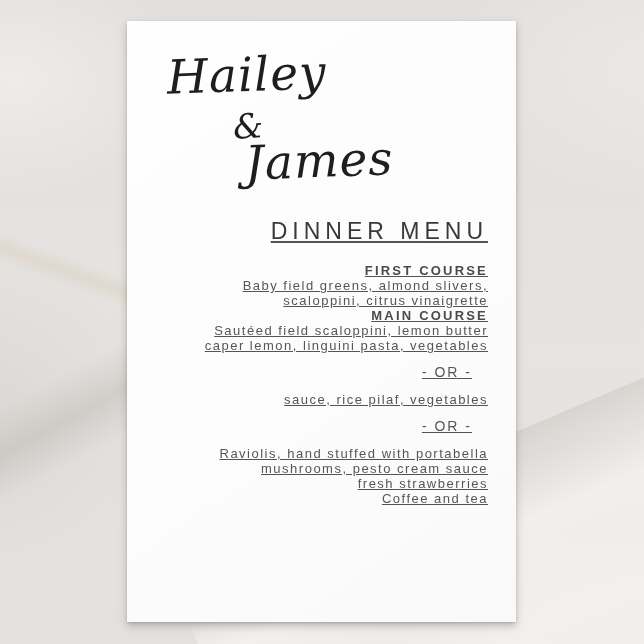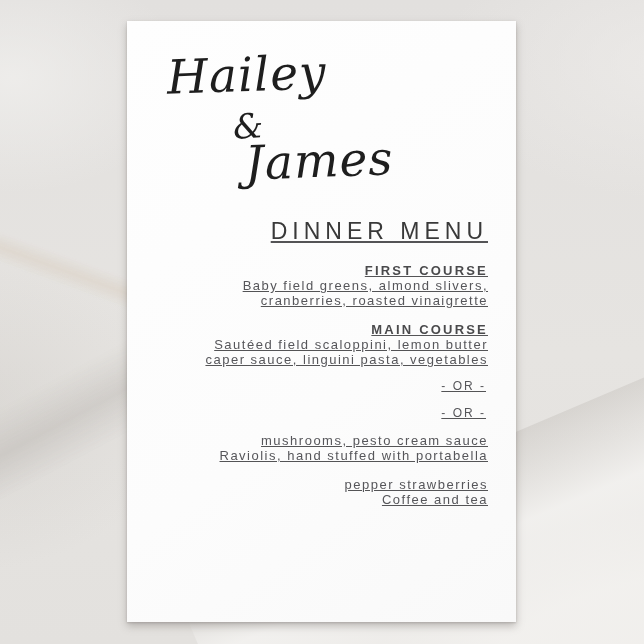--- a/index.html
+++ b/index.html
@@ -59,33 +59,33 @@
   
   .menu {
     position:absolute; top:197px; right:28px; width:330px;
     text-align:right; color:#545456;text-decoration:underline;
   }
   .menu-title {
     font-size:23px; line-height:26px; letter-spacing:5px;
     color:#393939; font-weight:400; margin-bottom:19px;
     white-space:nowrap;
   }
-  .section { margin-top:14px; }
+  .section { }
   .section.first { margin-top:0; }
   .hd {
     font-size:13px; line-height:15px; letter-spacing:2.2px;
     color:#4a4a4c; font-weight:700; white-space:nowrap;
   }
   .ln {
     font-size:13px; line-height:15px; letter-spacing:1.5px;
     color:#56565a; white-space:nowrap;
   }
   .or-row {
-    font-size:12px; line-height:15px; letter-spacing:2px;
-    color:#56565a; margin:12px 2px; white-space:nowrap;
+    font-size:14px; line-height:15px; letter-spacing:2px;
+    color:#56565a; margin:12px 16px; white-space:nowrap;
   }
   .beverage-row { }
 </style>
 </head>
 <body>
 
 <div class="scene">
   <div class="vein vein-mid"></div>
   <div class="vein vein-left"></div>
   <div class="vein vein-br"></div>
@@ -96,42 +96,43 @@
     <span class="script name-amp">&amp;</span>
     <span class="script name-second">James</span>
 
     <div class="menu">
 
       <div class="menu-title">DINNER MENU</div>
 
       <div class="section first">
         <div class="hd">FIRST COURSE</div>
         <div class="ln">Baby field greens, almond slivers,</div>
-        <div class="ln">cranberries, roasted vinaigrette</div>
+        <div class="ln">scaloppini, citrus vinaigrette</div>
       </div>
 
       <div class="section">
         <div class="hd">MAIN COURSE</div>
         <div class="ln">Sautéed field scaloppini, lemon butter</div>
-        <div class="ln">caper sauce, linguini pasta, vegetables</div>
+        <div class="ln">caper lemon, linguini pasta, vegetables</div>
       </div>
 
       <div class="or-row">- OR -</div>
 
       <div class="option">
+        <div class="ln">sauce, rice pilaf, vegetables</div>
       </div>
 
       <div class="or-row">- OR -</div>
 
       <div class="option">
+        <div class="ln">Raviolis, hand stuffed with portabella</div>
         <div class="ln">mushrooms, pesto cream sauce</div>
-        <div class="ln">Raviolis, hand stuffed with portabella</div>
       </div>
 
       <div class="section">
-        <div class="ln">pepper strawberries</div>
+        <div class="ln">fresh strawberries</div>
       </div>
 
       <div class="ln beverage-row">Coffee and tea</div>
 
     </div>
   </div>
 </div>
 
 </body></html>

